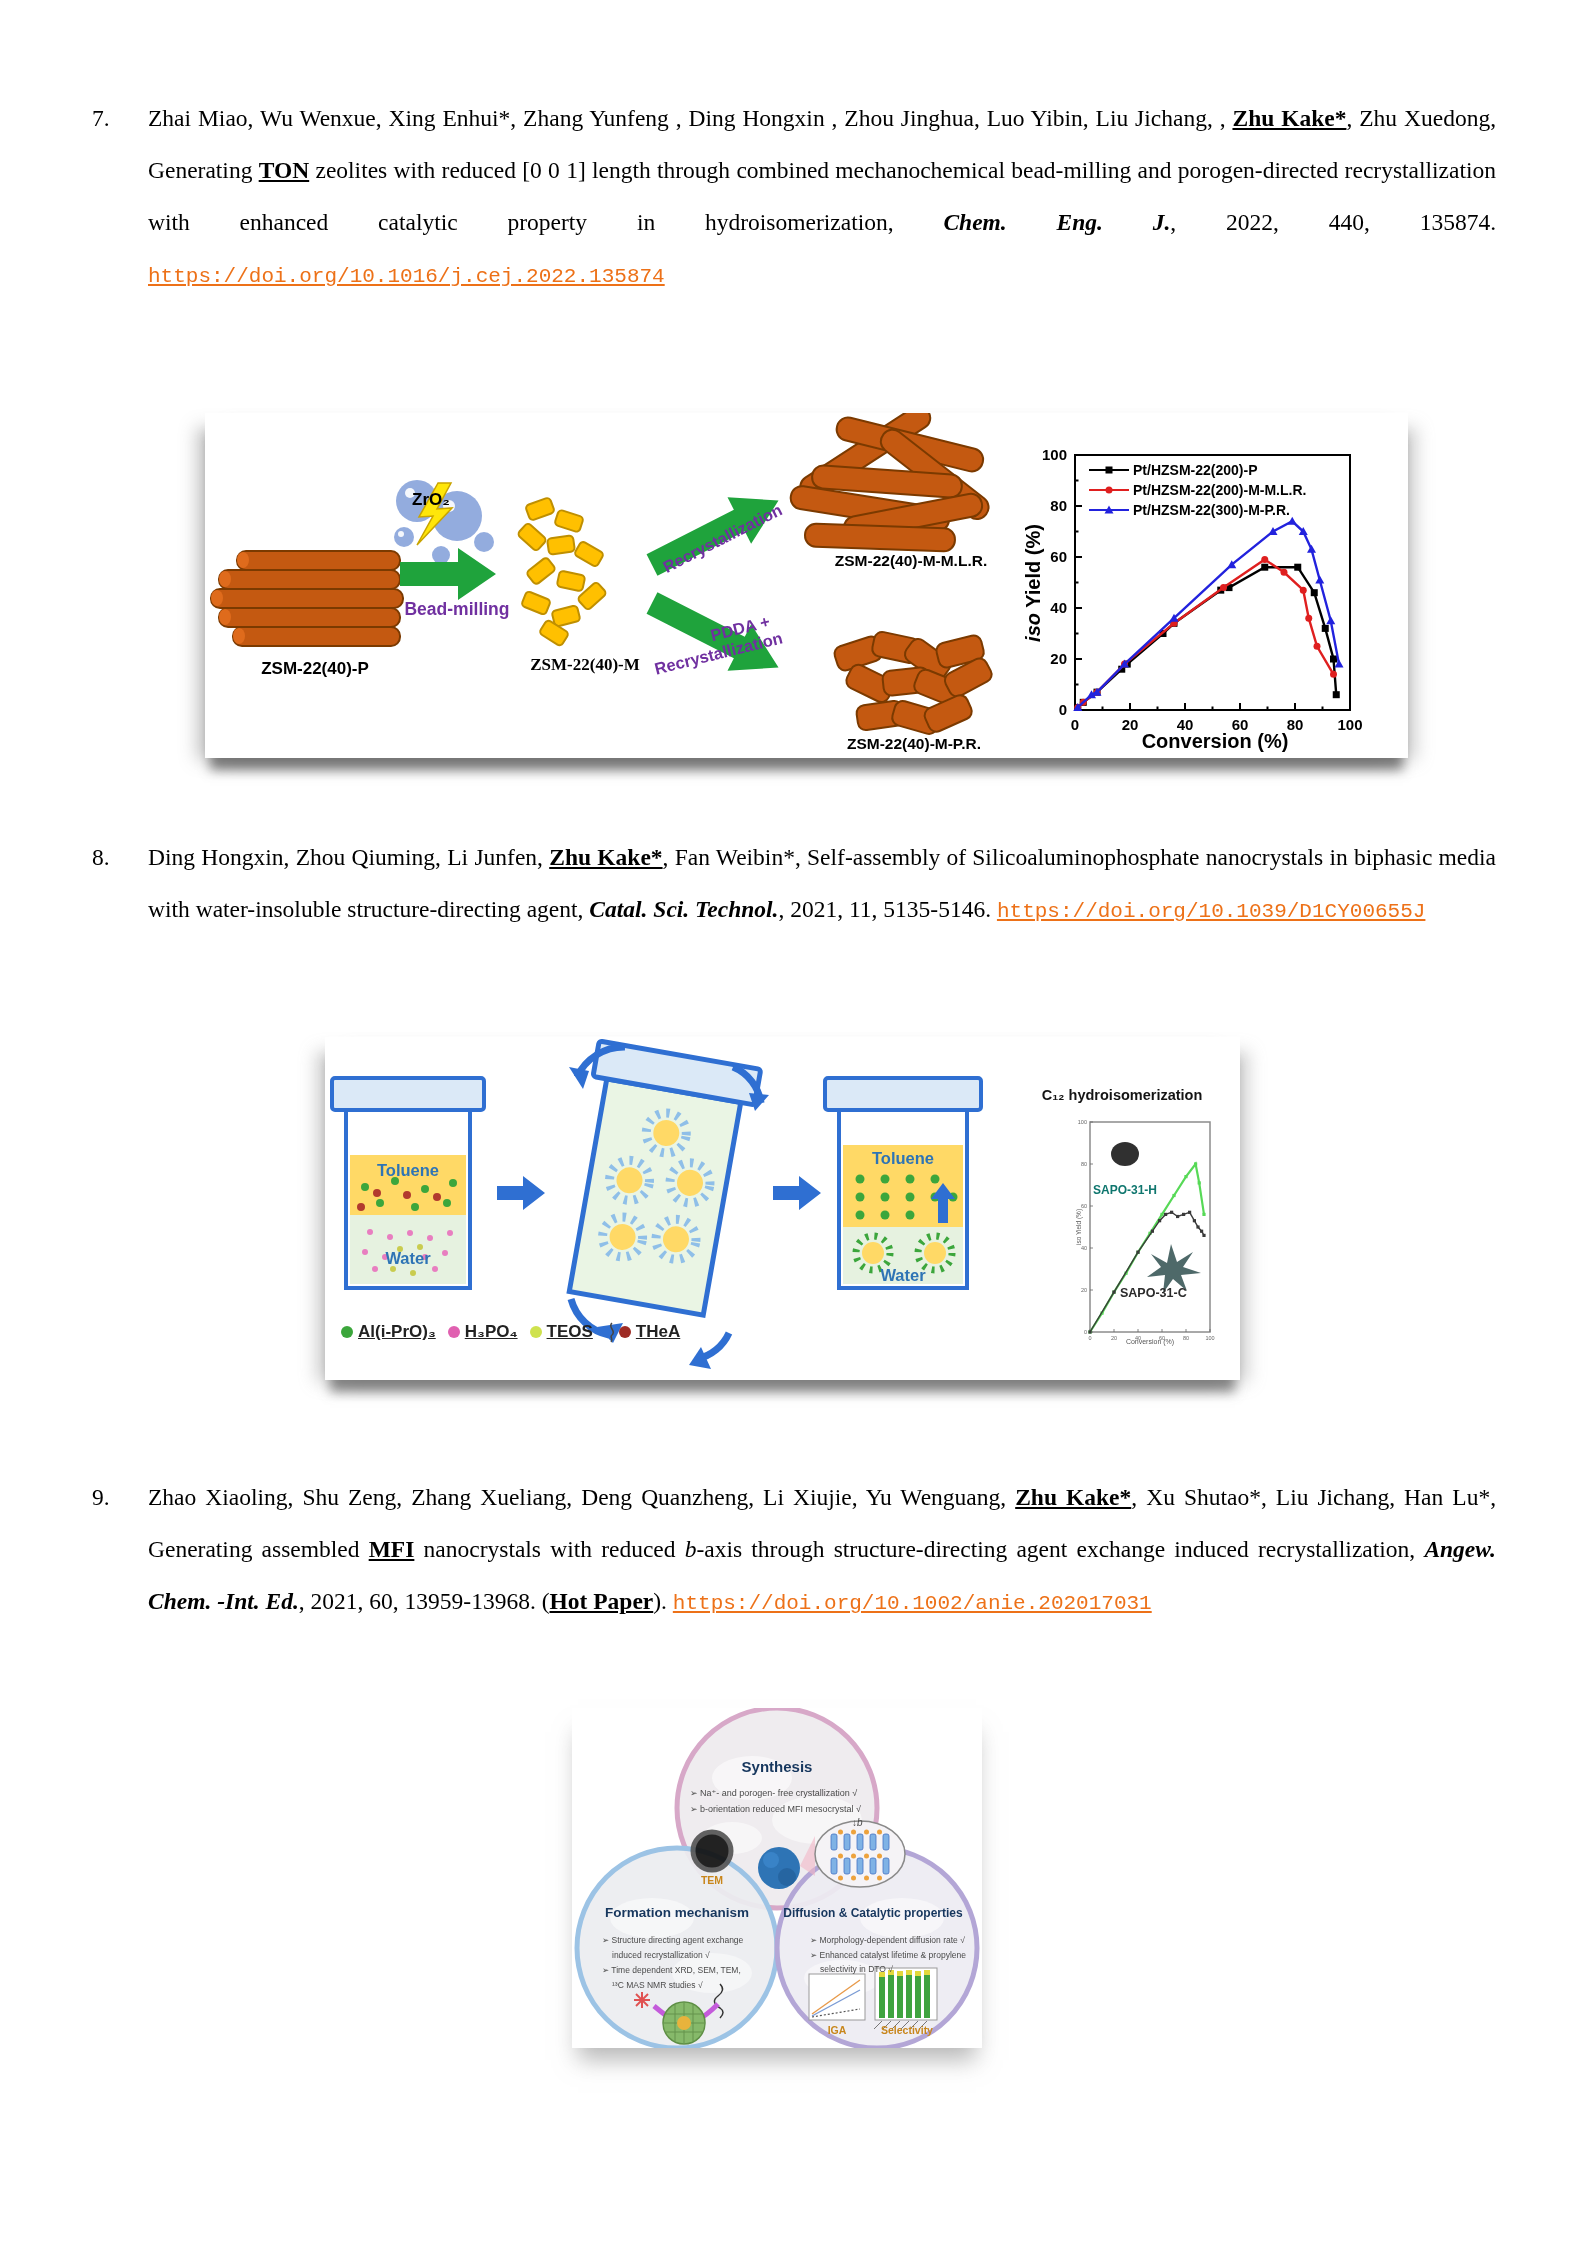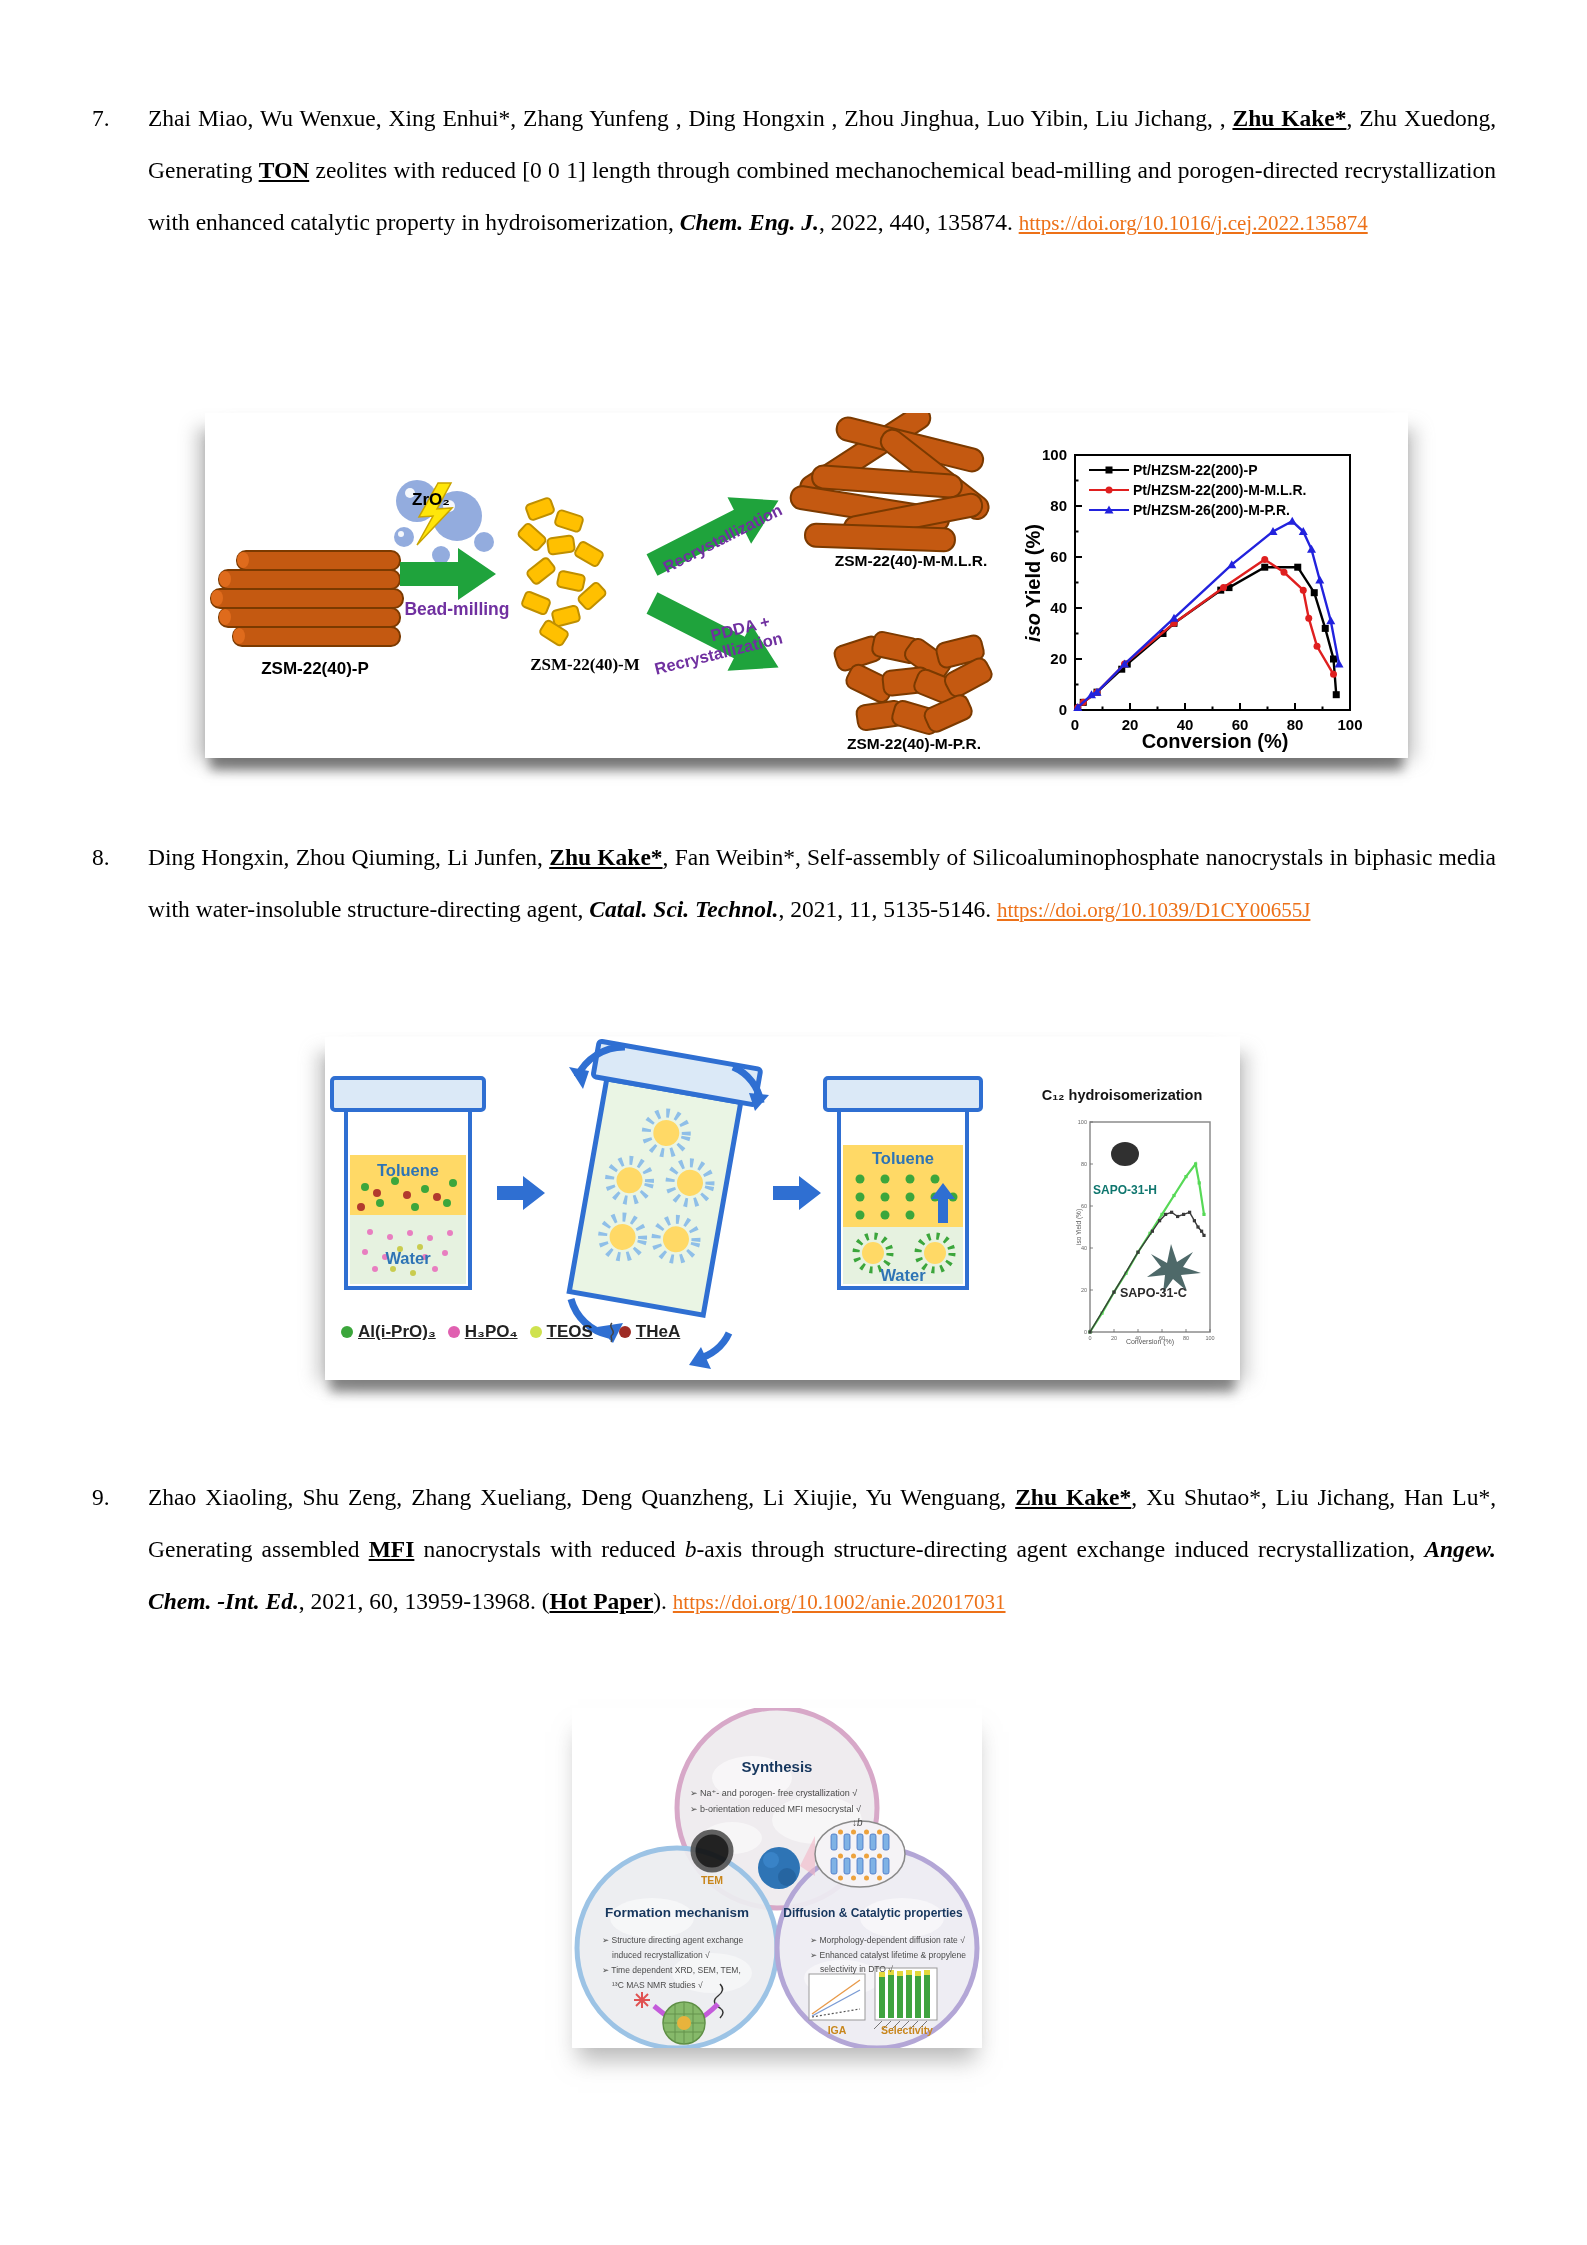--- a/index.html
+++ b/index.html
@@ -3,21 +3,21 @@
 <meta charset="utf-8">
 <style>
   html,body{margin:0;padding:0;background:#ffffff;}
   body{width:1587px;height:2245px;position:relative;font-family:"Liberation Serif",serif;overflow:hidden;}
   .ref{position:absolute;left:92px;width:1404px;display:flex;}
   .ref-num{width:56px;flex:none;font-size:23.5px;line-height:52px;color:#000;}
   .ref-text{flex:1;font-size:23.5px;line-height:52px;text-align:justify;color:#000;}
   .ref-text .seg-b{font-weight:bold;text-decoration:underline;}
   .ref-text .seg-i{font-style:italic;}
   .ref-text .seg-bi{font-weight:bold;font-style:italic;}
-  .ref-text a.seg-link{color:#ED7118;text-decoration:underline;font-family:Liberation Serif, serif;font-size:21px;}
+  .ref-text a.seg-link{color:#ED7118;text-decoration:underline;font-family:Liberation Mono, monospace;font-size:21px;}
   .figure{position:absolute;background:#fff;}
   #fig7{left:205px;top:413px;width:1203px;height:345px;
         box-shadow:0 17px 11px -5px rgba(95,95,95,.8),-15px 8px 16px -6px rgba(140,140,140,.45),15px 8px 16px -6px rgba(150,150,150,.4);}
   #fig8{left:325px;top:1037px;width:915px;height:343px;
         box-shadow:0 17px 11px -5px rgba(100,100,100,.75),-15px 8px 16px -6px rgba(140,140,140,.4),15px 8px 16px -6px rgba(150,150,150,.4);}
   #fig9{left:572px;top:1708px;width:410px;height:340px;
         box-shadow:0 18px 22px -6px rgba(125,125,125,.55);}
   .figure svg.art{position:absolute;left:0;top:0;}
   .lbl{position:absolute;font-family:"Liberation Sans",sans-serif;font-weight:bold;white-space:nowrap;color:#000;}
   .center{text-align:center;white-space:normal;}
@@ -226,21 +226,21 @@
           <line x1="0" y1="7" x2="40" y2="7" stroke="#DF1F1F" stroke-width="2"></line>
           <circle cx="20" cy="7" r="3.5" fill="#DF1F1F"></circle>
         </svg>
         <span>Pt/HZSM-22(200)-M-M.L.R.</span>
       </div>
       <div class="lrow">
         <svg width="40" height="14">
           <line x1="0" y1="7" x2="40" y2="7" stroke="#2222DD" stroke-width="2"></line>
           <polygon points="20,2.5 15.5,10.5 24.5,10.5" fill="#2222DD"></polygon>
         </svg>
-        <span>Pt/HZSM-26(200)-M-P.R.</span>
+        <span>Pt/HZSM-22(300)-M-P.R.</span>
       </div>
     </div>
 </div>
 
 <div class="ref" style="top:831px">
   <div class="ref-num">8.</div>
   <div class="ref-text"><span class="seg-n">Ding Hongxin, Zhou Qiuming, Li Junfen, </span><span class="seg-b">Zhu Kake*</span><span class="seg-n">, Fan Weibin*, Self-assembly of Silicoaluminophosphate nanocrystals in biphasic media with water-insoluble structure-directing agent, </span><span class="seg-bi">Catal. Sci. Technol.</span><span class="seg-n">, 2021, 11, 5135-5146. </span><a class="seg-link" href="#">https://doi.org/10.1039/D1CY00655J</a></div>
 </div>
 
 <div id="fig8" class="figure">

